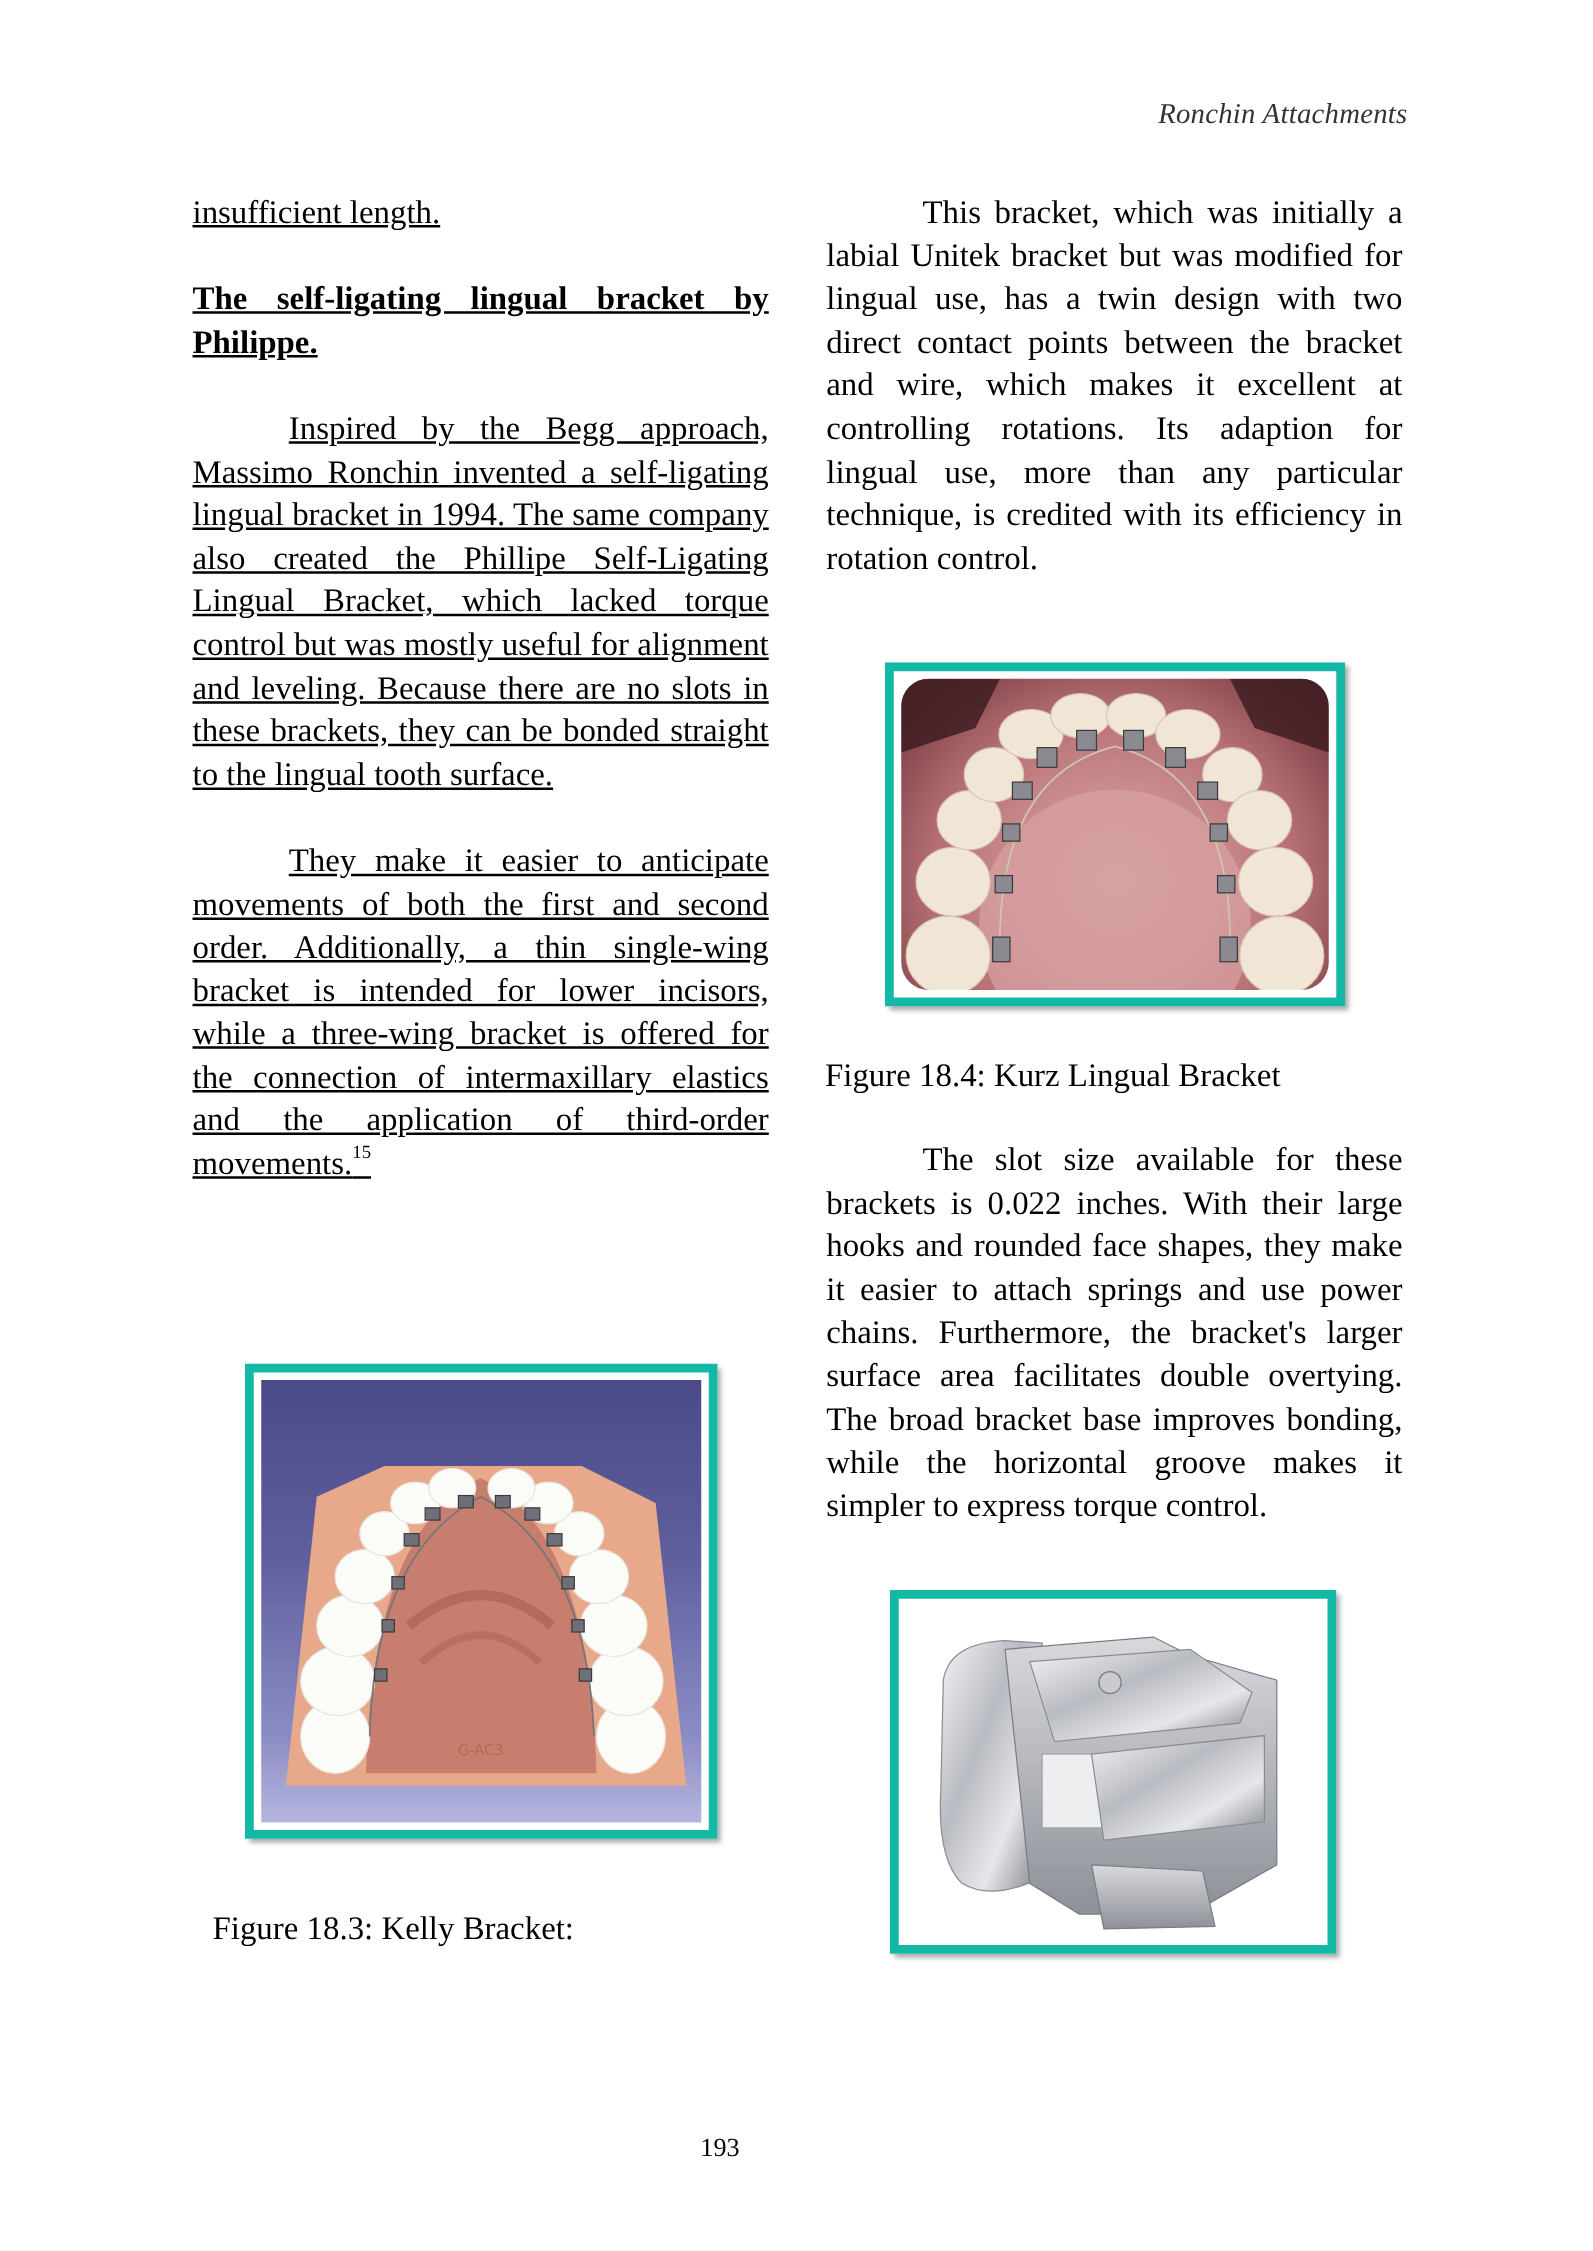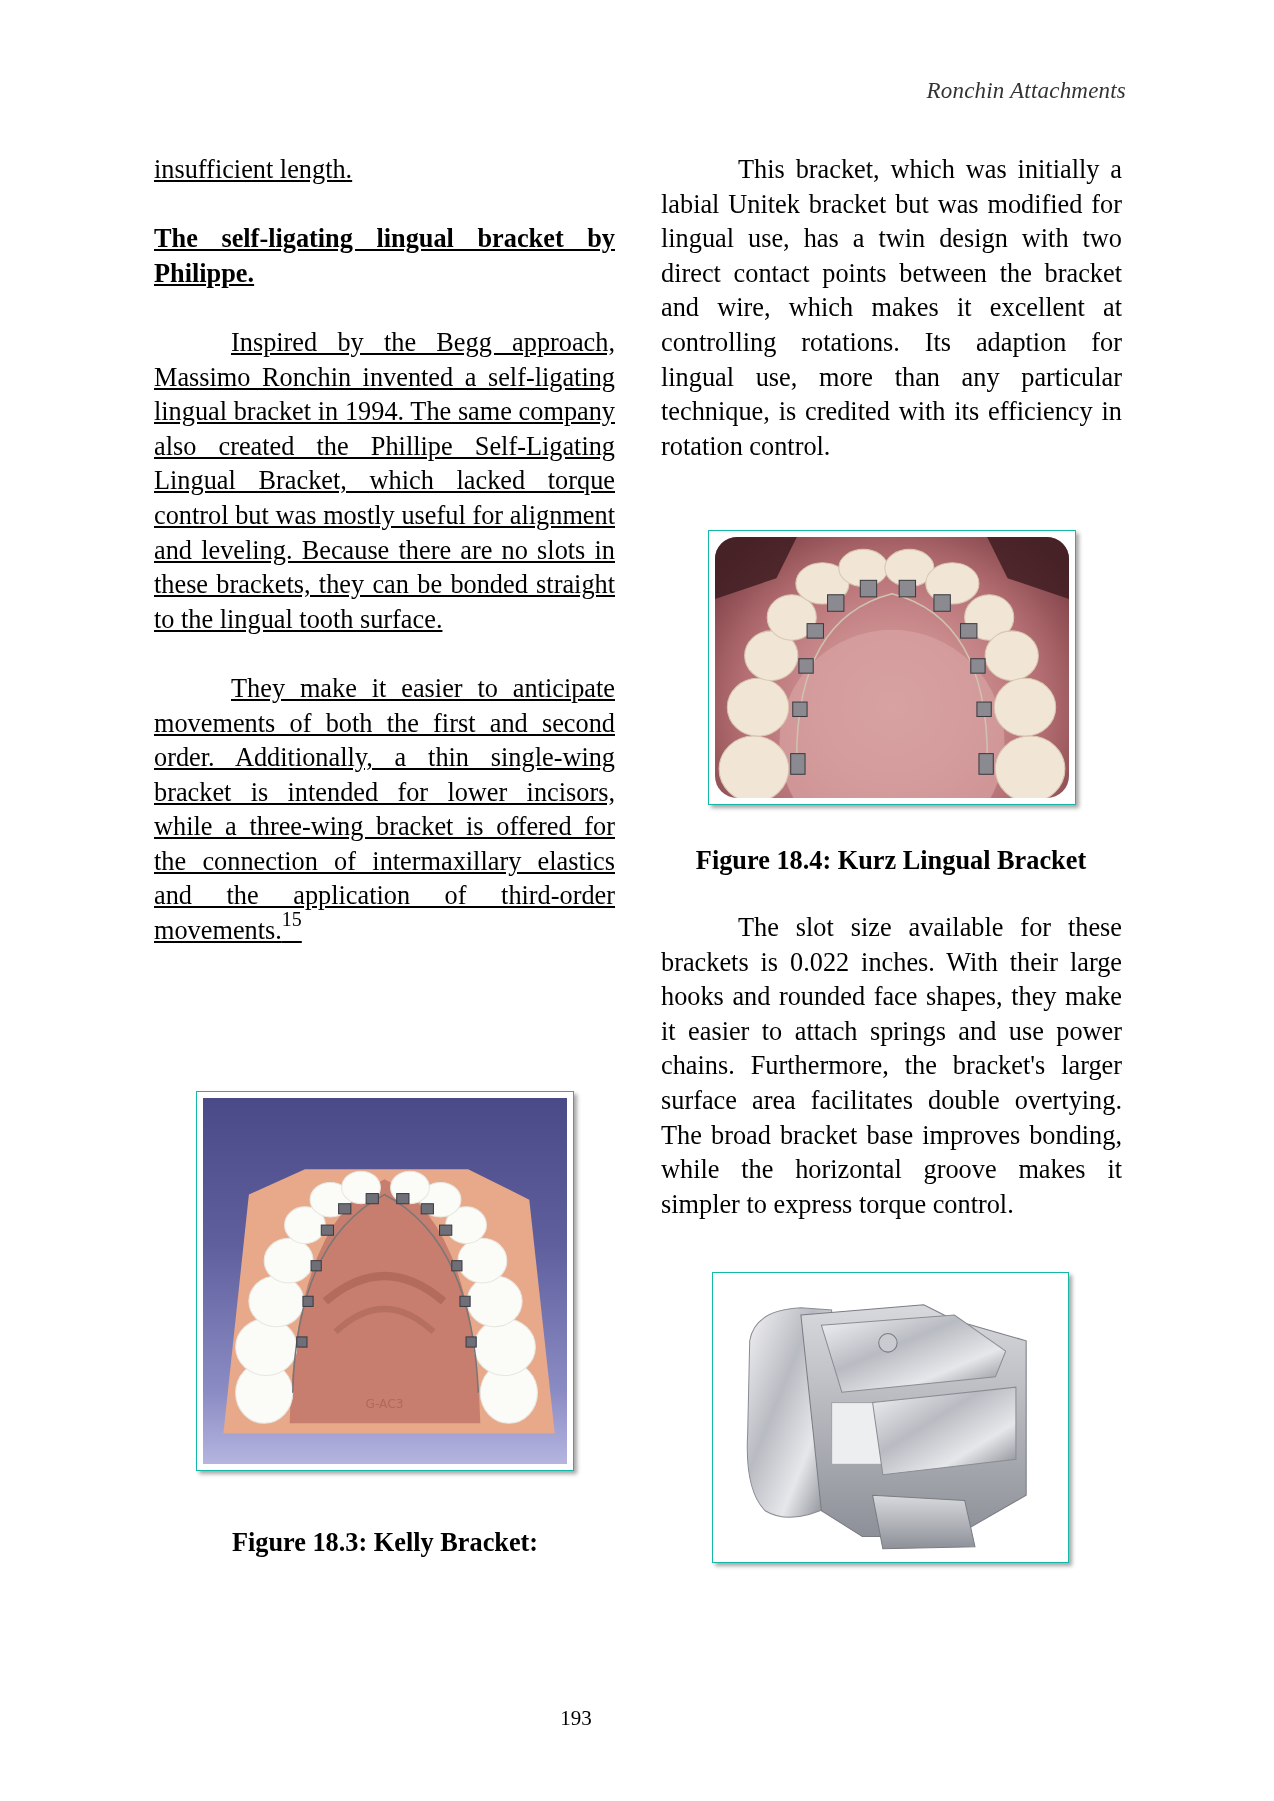--- a/index.html
+++ b/index.html
@@ -7,25 +7,25 @@
            font-family: "Liberation Serif", "DejaVu Serif", serif; color: #000; }
     .running-head { position: absolute; top: 78px; right: 148px; font-style: italic;
                     font-size: 23px; color: #333; letter-spacing: 0.2px; }
     .col { position: absolute; top: 153px; width: 461px; font-size: 26.3px; line-height: 34.6px; }
     .col.left { left: 154px; text-decoration: underline; }
     .col.right { left: 661px; }
     .col p { margin: 0; text-align: justify; }
     .indent { text-indent: 77px; }
     .gap { height: 34.6px; }
     .heading { font-weight: bold; text-align: justify; margin: 0; }
-    sup { font-size: 20px; line-height: 0; position: relative; top: -3px; vertical-align: super; }
+    sup { font-size: 15px; line-height: 0; position: relative; top: -3px; vertical-align: super; }
 
-    .figure-frame { position: absolute; border: 1px solid #14b8a6; background: #fff;
+    .figure-frame { position: absolute; border: 7px solid #14b8a6; background: #fff;
                     box-shadow: 3px 3px 4px rgba(0,0,0,0.35); box-sizing: border-box; overflow: hidden; }
-    .caption { position: absolute; font-weight: bold; font-size: 26.3px; line-height: 35px; text-align: center; }
+    .caption { position: absolute; font-weight: normal; font-size: 26.3px; line-height: 35px; text-align: left; }
 
     
     #fig3 { left: 196px; top: 1091px; width: 378px; height: 380px; padding: 6px; }
     #fig3 .photo { width: 100%; height: 100%; position: relative; overflow: hidden;
       background: linear-gradient(180deg, #4a4a88 0%, #5f5f9e 40%, #8b8bc4 80%, #b5b5e0 100%); }
     
     #fig4 { left: 708px; top: 530px; width: 368px; height: 275px; padding: 6px; }
     #fig4 .photo { width: 100%; height: 100%; position: relative; overflow: hidden; border-radius: 22px;
       background: radial-gradient(ellipse at 50% 65%, #d6a0a0 0%, #c98a8c 35%, #b56f74 60%, #7a3d42 90%); }
     

